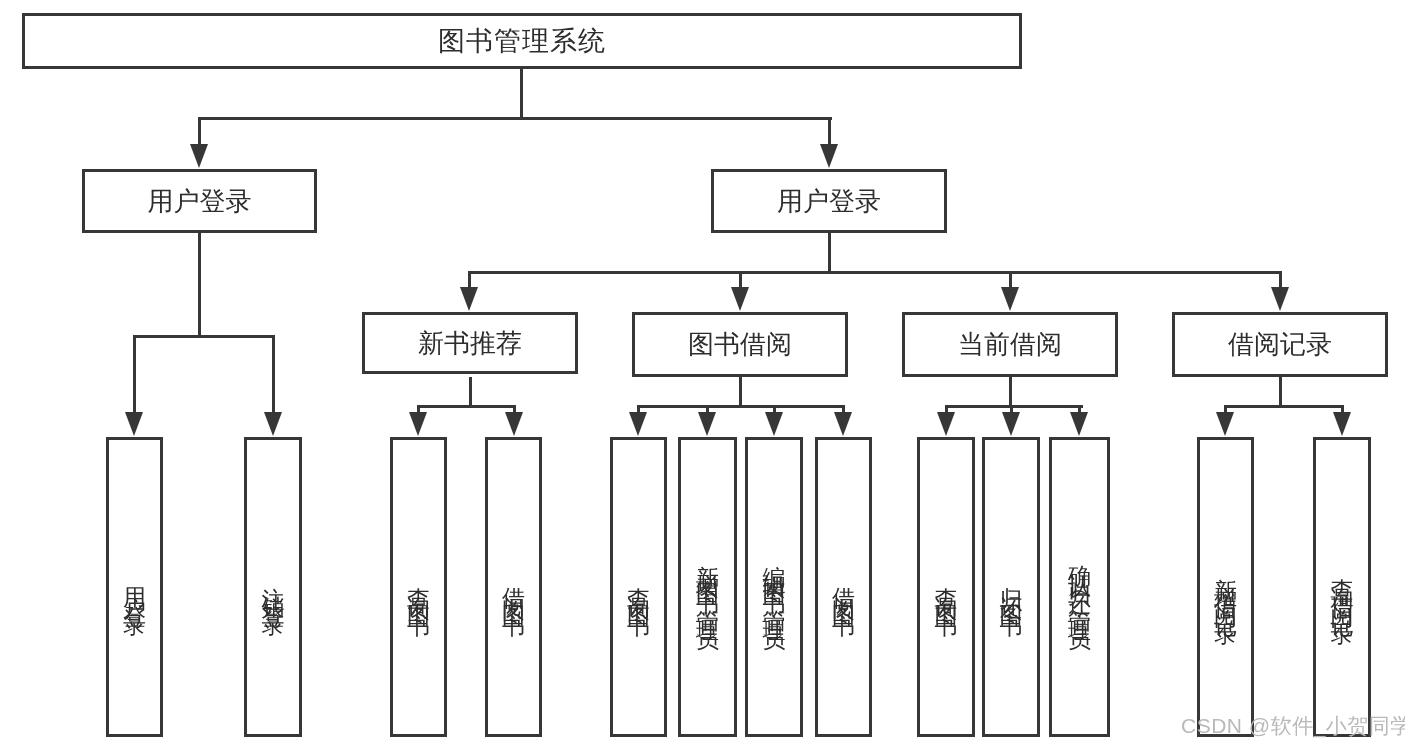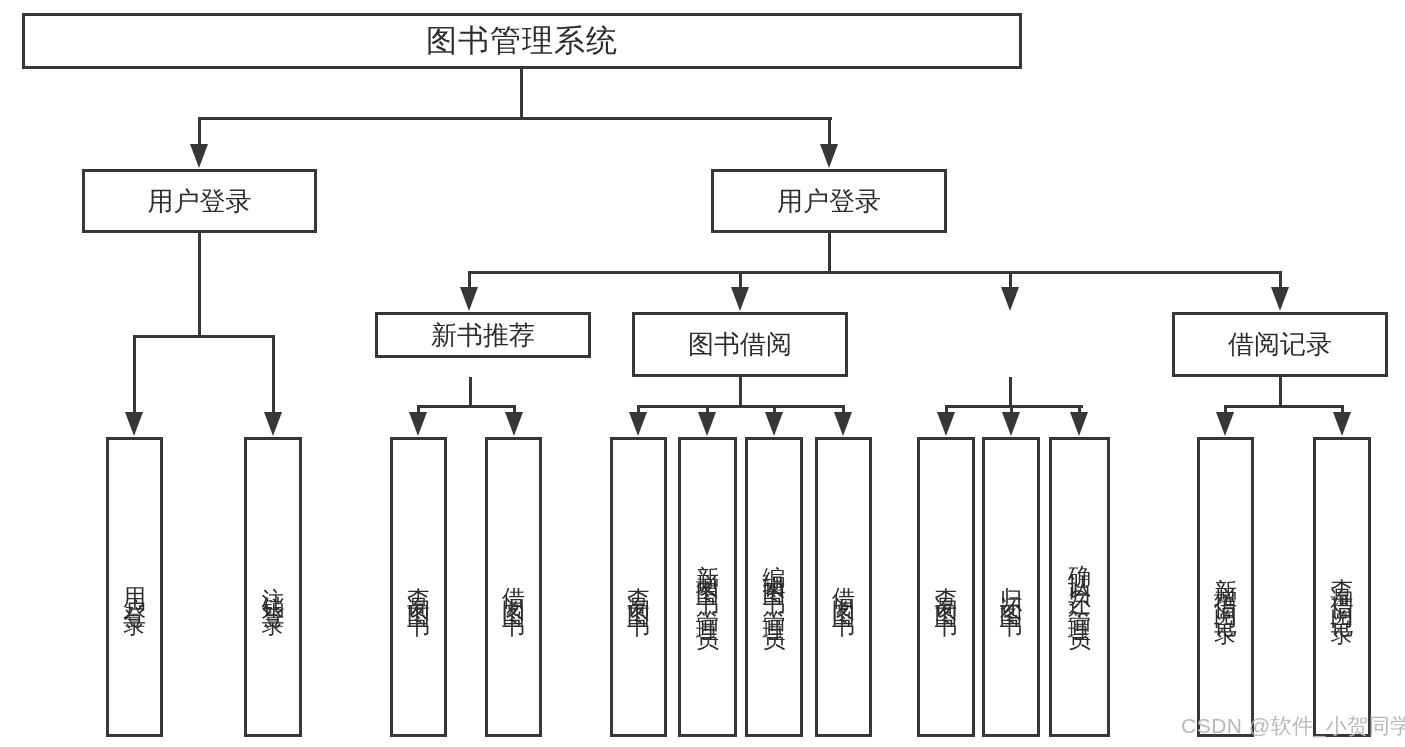--- a/index.html
+++ b/index.html
@@ -7,21 +7,21 @@
     position:relative;width:1405px;height:747px;background:#fff;
     font-family:"Liberation Sans",sans-serif;overflow:hidden;
     --line:#373737;--text:#2d2d2d;--wm:#b9b9b9;
   }
   .box{
     position:absolute;box-sizing:border-box;border:3px solid var(--line);
     background:#fff;display:flex;align-items:center;justify-content:center;
     color:var(--text);
   }
   .h-box span{font-size:26px;white-space:nowrap;}
-  .box-root span{font-size:31px;letter-spacing:1px;}
+  .box-root span{font-size:27px;letter-spacing:1px;}
   .v-box span{
     writing-mode:vertical-rl;text-orientation:mixed;
     font-size:23px;letter-spacing:9px;line-height:1;
   }
   .line{position:absolute;background:var(--line);}
   .arrow-head{
     position:absolute;width:0;height:0;
     border-left:9px solid transparent;border-right:9px solid transparent;
     border-top:24px solid var(--line);
   }
@@ -95,25 +95,28 @@
     </div>
     <div class="box h-box" style="left: 711px; top: 169px; width: 236px; height: 64px;">
       <span>用户登录</span>
     </div>
     <div class="box v-box" style="left: 106px; top: 437px; width: 57px; height: 300px;">
       <span>用户登录</span>
     </div>
     <div class="box v-box" style="left: 244px; top: 437px; width: 58px; height: 300px;">
       <span>注销登录</span>
     </div>
-    <div class="box h-box" style="left: 362px; top: 312px; width: 216px; height: 46px; margin-left: 13px;">
+    <div class="box h-box" style="left: 362px; top: 312px; width: 216px; height: 62px;">
       <span>新书推荐</span>
     </div>
     <div class="box h-box" style="left: 632px; top: 312px; width: 216px; height: 65px; text-align: center;">
       <span>图书借阅</span>
+    </div>
+    <div class="box h-box" style="left: 902px; top: 312px; width: 216px; height: 65px;">
+      <span>当前借阅</span>
     </div>
     <div class="box h-box" style="left: 1172px; top: 312px; width: 216px; height: 65px;">
       <span>借阅记录</span>
     </div>
     <div class="box v-box" style="left: 390px; top: 437px; width: 57px; height: 300px;">
       <span>查询图书</span>
     </div>
     <div class="box v-box" style="left: 485px; top: 437px; width: 57px; height: 300px;">
       <span>借阅图书</span>
     </div>

